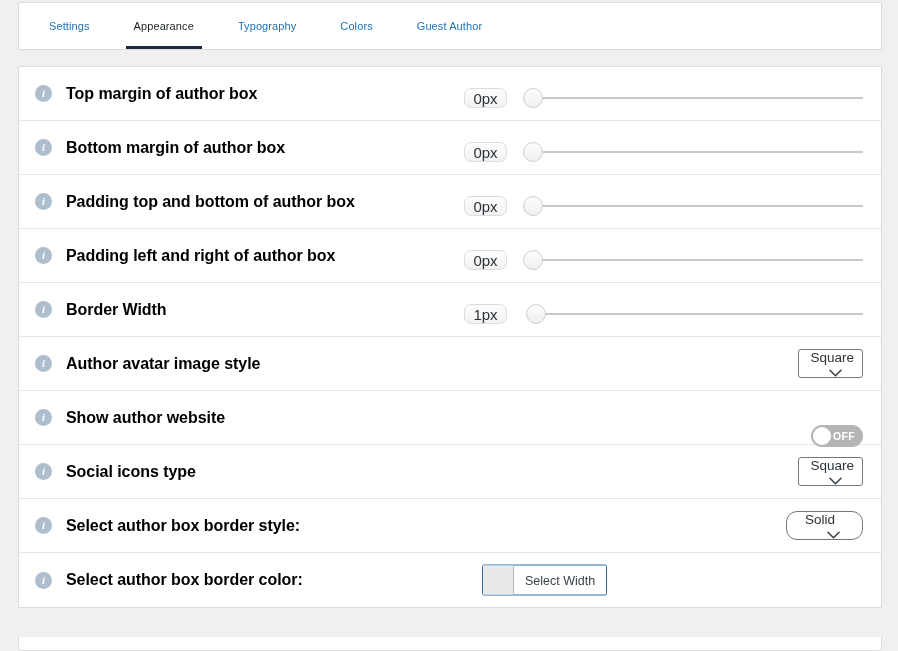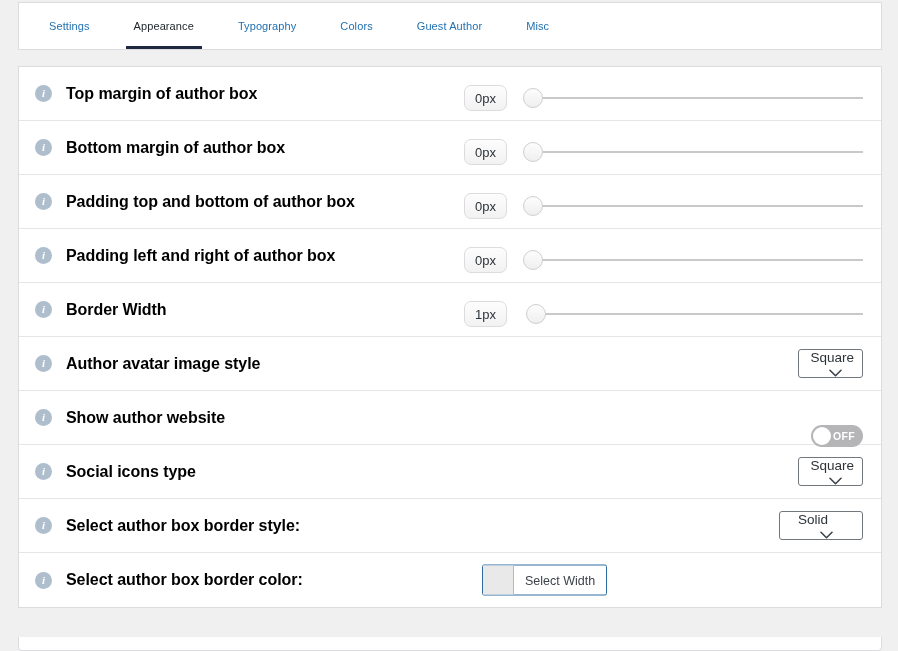--- a/index.html
+++ b/index.html
@@ -74,25 +74,25 @@
   .ctrl-right {
     position: absolute; right: 18px; top: 0; bottom: 0;
     display: flex; align-items: center;
   }
   .slider-wrap {
     position: absolute; left: 445px; top: 0; bottom: 0; right: 18px;
     display: flex; align-items: center;
   }
   .chip {
     flex: 0 0 auto;
-    width: 43px; height: 26px;
+    width: 43px; height: 20px;
     border: 1px solid #dcdcde;
     border-radius: 7px;
     background: linear-gradient(#fdfdfd, #f2f2f3);
-    font-size: 13px; color: #2c3338;
+    font-size: 15px; color: #2c3338;
     display: flex; align-items: center; justify-content: center;
     margin-top: 9px;
   }
   .track-area {
     position: relative;
     flex: 1 1 auto;
     height: 26px;
     margin-left: 16px; margin-top: 9px;
   }
   .track {
@@ -118,21 +118,21 @@
     padding: 0 8px 0 11px;
     font-size: 13.5px; color: #2c3338;
     cursor: pointer;
     white-space: nowrap;
     flex-direction: column;
   }
   .select .chev {
     margin-left: 7px;
     display: flex; align-items: center;
   }
-  .select.wide { padding-left: 13px; padding-right: 29px; }
+  .select.wide { padding-left: 13px; padding-right: 22px; border-radius: 11px; }
   .select.wide .chev { margin-left: 27px; }
 
   
   .toggle {
     position: relative;
     width: 52px; height: 22px;
     border-radius: 11px;
     background: #b5b5b7;
     display: flex; align-items: center;
     cursor: pointer;
@@ -187,21 +187,20 @@
 <body>
 
 <div class="page">
 
   <div class="tabpanel" id="tabbar">
       <div class="tab">Settings</div>
       <div class="tab active">Appearance</div>
       <div class="tab">Typography</div>
       <div class="tab">Colors</div>
       <div class="tab">Guest Author</div>
-      <div class="tab">Misc</div>
     </div>
 
   <div class="card" id="rowlist">
       <div class="row">
         <span class="info-icon">i</span>
         <span class="label">Top margin of author box</span>
         <div class="slider-wrap">
           <div class="chip">0px</div>
           <div class="track-area">
             <div class="track"></div>

